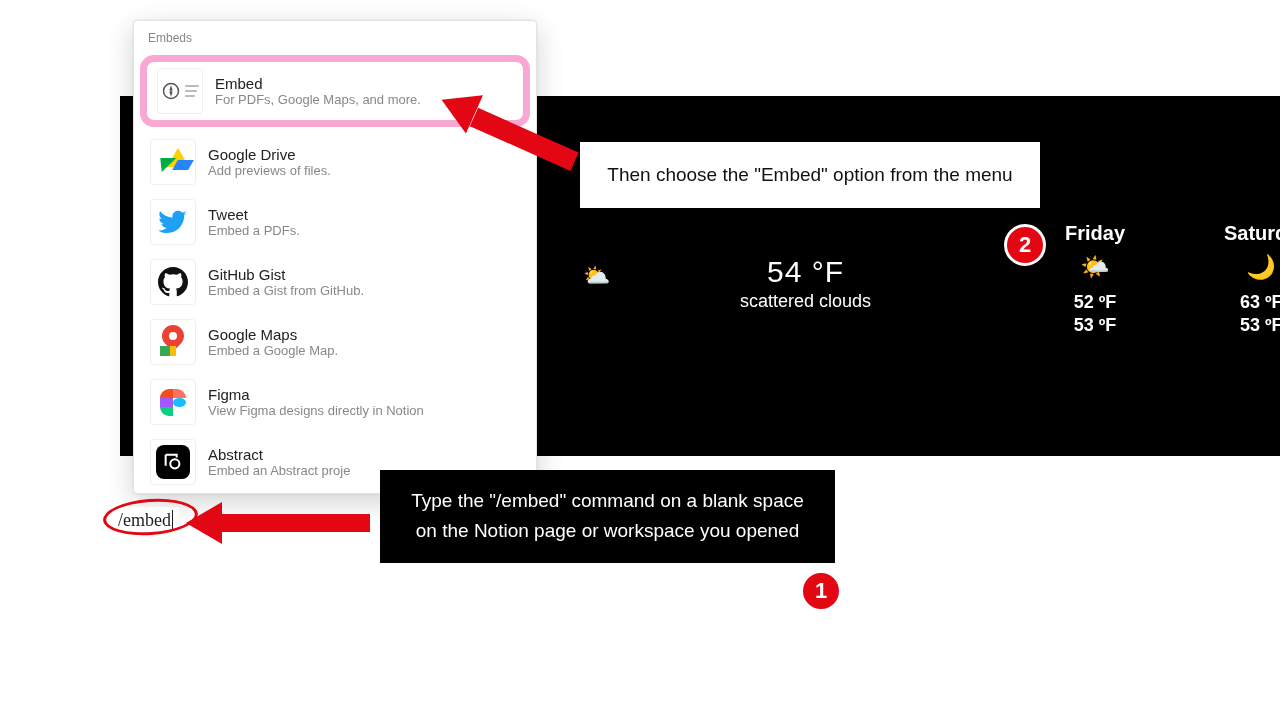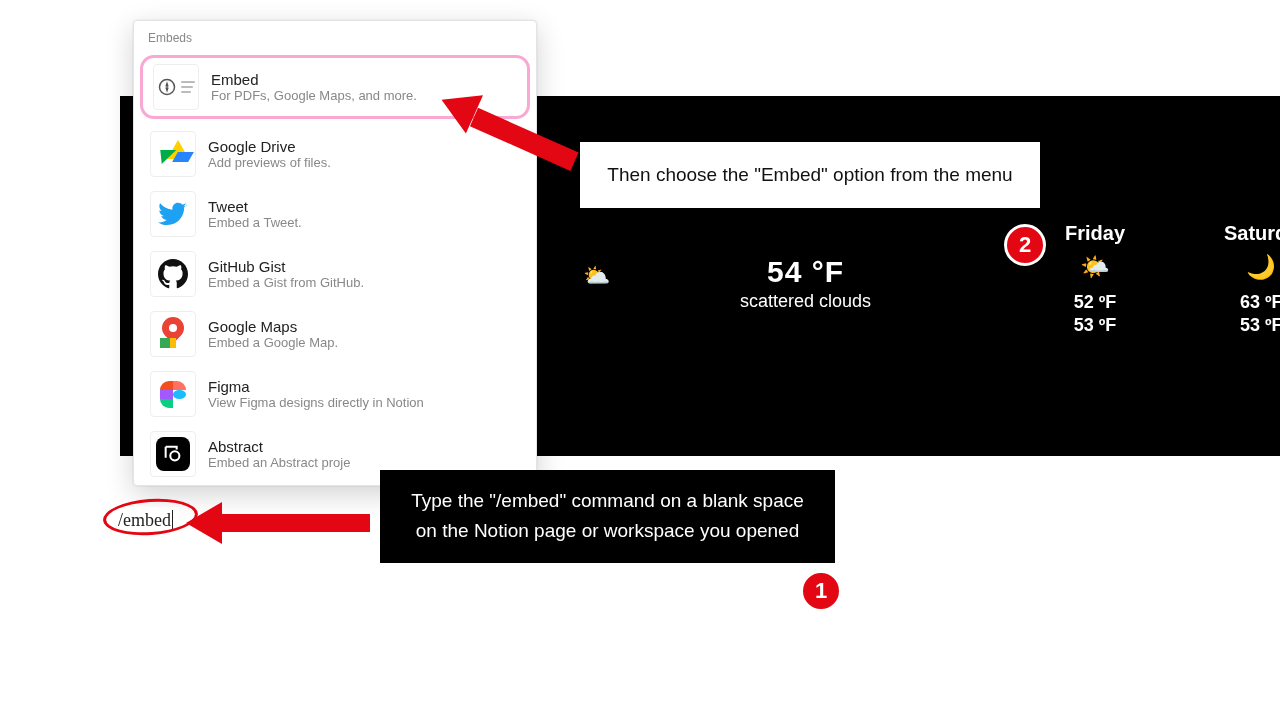--- a/index.html
+++ b/index.html
@@ -2,40 +2,40 @@
 <html><head>
 <meta charset="utf-8">
 <style>
   * { margin: 0; padding: 0; box-sizing: border-box; }
   body { width: 1280px; height: 720px; background: #fff; font-family: -apple-system, BlinkMacSystemFont, "Segoe UI", Helvetica, Arial, sans-serif; position: relative; overflow: hidden; }
 
   .dark-panel { position: absolute; left: 120px; top: 96px; width: 1160px; height: 360px; background: #000; }
 
   .weather { position: absolute; color: #fff; font-family: Arial, sans-serif; }
   .weather-main { left: 740px; top: 255px; text-align: center; }
-  .weather-main .temp { font-size: 30px; font-weight: bold; letter-spacing: 1px; }
+  .weather-main .temp { font-size: 30px; font-weight: normal; letter-spacing: 1px; }
   .weather-main .cond { font-size: 18px; margin-top: 2px; }
   .weather-icon-left { position: absolute; left: 583px; top: 263px; font-size: 22px; }
 
   .forecast { position: absolute; top: 222px; color:#fff; text-align:center; font-family: Arial, sans-serif; }
   .forecast .day { font-size: 20px; font-weight: bold; }
   .forecast .ic { font-size: 24px; margin: 8px 0 10px; }
   .forecast .hi, .forecast .lo { font-size: 18px; font-weight: bold; line-height: 1.25; }
   .fc-fri { left: 1065px; }
   .fc-sat { left: 1200px; margin-left: 24px; }
 
   .menu { position: absolute; left: 133px; top: 20px; width: 404px; background: #fff; border: 1px solid #e4e4e4; border-radius: 4px; box-shadow: 0 8px 28px rgba(0,0,0,.18), 0 0 0 1px rgba(15,15,15,.03); overflow: hidden; }
   .menu-header { font-size: 12px; color: #888; padding: 10px 14px 6px; }
   .menu-item { display: flex; align-items: center; padding: 6px 10px; margin: 2px 6px; border-radius: 3px; cursor: pointer; min-height: 54px; }
   .menu-item .icon-box { width: 46px; height: 46px; border: 1px solid #eee; border-radius: 4px; display:flex; align-items:center; justify-content:center; margin-right: 12px; flex-shrink:0; background:#fff; }
   .menu-item .texts { overflow:hidden; }
   .menu-item .title { font-size: 15px; color: #222; font-weight: 500; white-space:nowrap; overflow:hidden; text-overflow:ellipsis; }
   .menu-item .sub { font-size: 13px; color: #888; white-space:nowrap; overflow:hidden; text-overflow:ellipsis; }
 
-  .menu-item.highlight { border: 3px solid #f9a8d4; border-radius: 14px; background:#fff; margin: 4px 6px 6px; }
+  .menu-item.highlight { border: 7px solid #f9a8d4; border-radius: 14px; background:#fff; margin: 4px 6px 6px; }
 
   .embed-icon-lines { display:flex; flex-direction:column; gap:3px; margin-left:4px; }
   .embed-icon-lines span { display:block; width:12px; height:2px; background:#bbb; border-radius:1px; }
   .embed-icon-lines span:nth-child(1){width:14px;}
   .embed-icon-lines span:nth-child(3){width:10px;}
 
   .cmd-input { position: absolute; left: 112px; top: 507px; background:#fff; font-family: monospace; font-size: 18px; color:#222; padding: 2px 6px; }
   .cmd-caret { border-right: 1.5px solid #222; padding-right:1px;font-family:Liberation Serif, serif; }
   .cmd-circle { position:absolute; left: 103px; top: 499px; width: 95px; height: 36px; border: 3px solid #e30613; border-radius: 50%; transform: rotate(-4deg); }
 
@@ -136,21 +136,21 @@
   </div>
 
   <div class="menu-item">
     <div class="icon-box">
       <svg width="30" height="30" viewBox="0 0 24 24">
           <path fill="#1DA1F2" d="M23 5.1c-.8.4-1.7.6-2.6.8.9-.6 1.6-1.4 2-2.5-.9.5-1.9.9-2.9 1.1C18.6 3.6 17.4 3 16 3c-2.5 0-4.5 2-4.5 4.5 0 .4 0 .7.1 1C7.7 8.3 4.1 6.4 1.7 3.4c-.4.7-.6 1.4-.6 2.3 0 1.6.8 3 2 3.8-.7 0-1.4-.2-2-.5v.1c0 2.2 1.6 4 3.6 4.4-.4.1-.8.2-1.2.2-.3 0-.6 0-.9-.1.6 1.8 2.3 3.1 4.3 3.1-1.6 1.2-3.6 2-5.7 2H0c2.1 1.3 4.6 2.1 7.3 2.1 8.8 0 13.6-7.3 13.6-13.6v-.6c.9-.7 1.7-1.5 2.1-2.5z"></path>
         </svg>
     </div>
     <div class="texts">
       <div class="title">Tweet</div>
-      <div class="sub">Embed a Tweet.</div>
+      <div class="sub">Embed a PDFs.</div>
     </div>
   </div>
 
   <div class="menu-item">
     <div class="icon-box">
       <svg width="30" height="30" viewBox="0 0 16 16">
           <path fill="#111" d="M8 0C3.58 0 0 3.58 0 8c0 3.54 2.29 6.53 5.47 7.59.4.07.55-.17.55-.38 0-.19-.01-.82-.01-1.49-2.01.37-2.53-.49-2.69-.94-.09-.23-.48-.94-.82-1.13-.28-.15-.68-.52-.01-.53.63-.01 1.08.58 1.23.82.72 1.21 1.87.87 2.33.66.07-.52.28-.87.51-1.07-1.78-.2-3.64-.89-3.64-3.95 0-.87.31-1.59.82-2.15-.08-.2-.36-1.02.08-2.12 0 0 .67-.21 2.2.82.64-.18 1.32-.27 2-.27.68 0 1.36.09 2 .27 1.53-1.04 2.2-.82 2.2-.82.44 1.1.16 1.92.08 2.12.51.56.82 1.27.82 2.15 0 3.07-1.87 3.75-3.65 3.95.29.25.54.73.54 1.48 0 1.07-.01 1.93-.01 2.2 0 .21.15.46.55.38C13.71 14.53 16 11.53 16 8c0-4.42-3.58-8-8-8z"></path>
         </svg>
     </div>
     <div class="texts">

